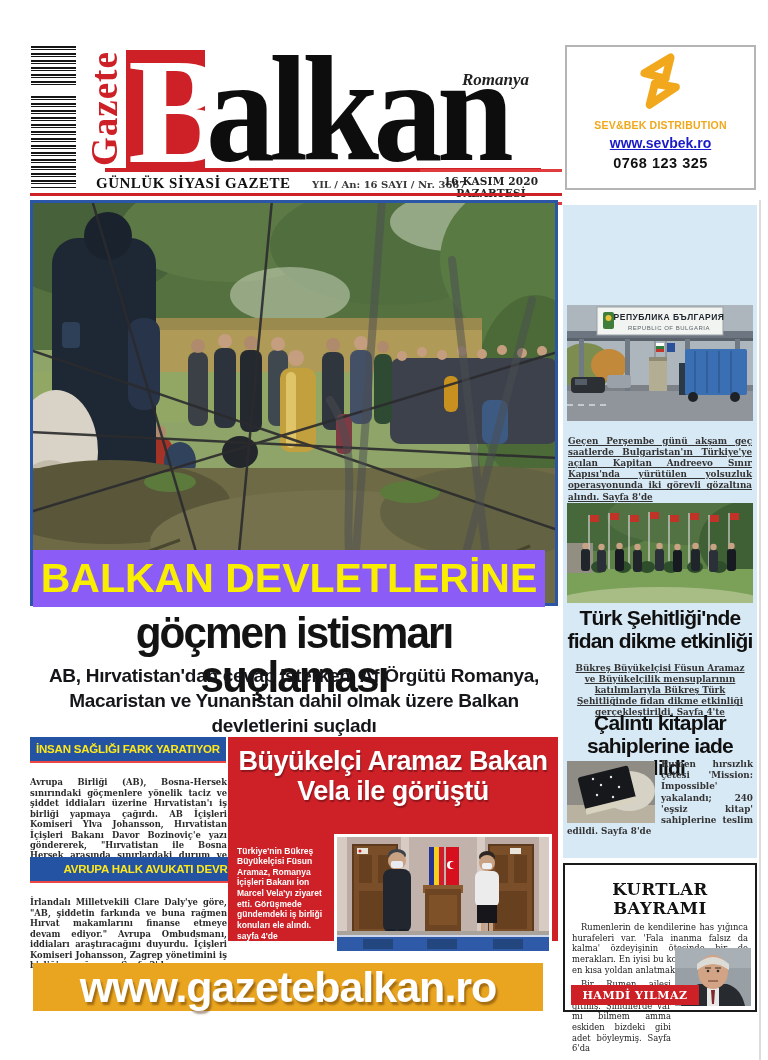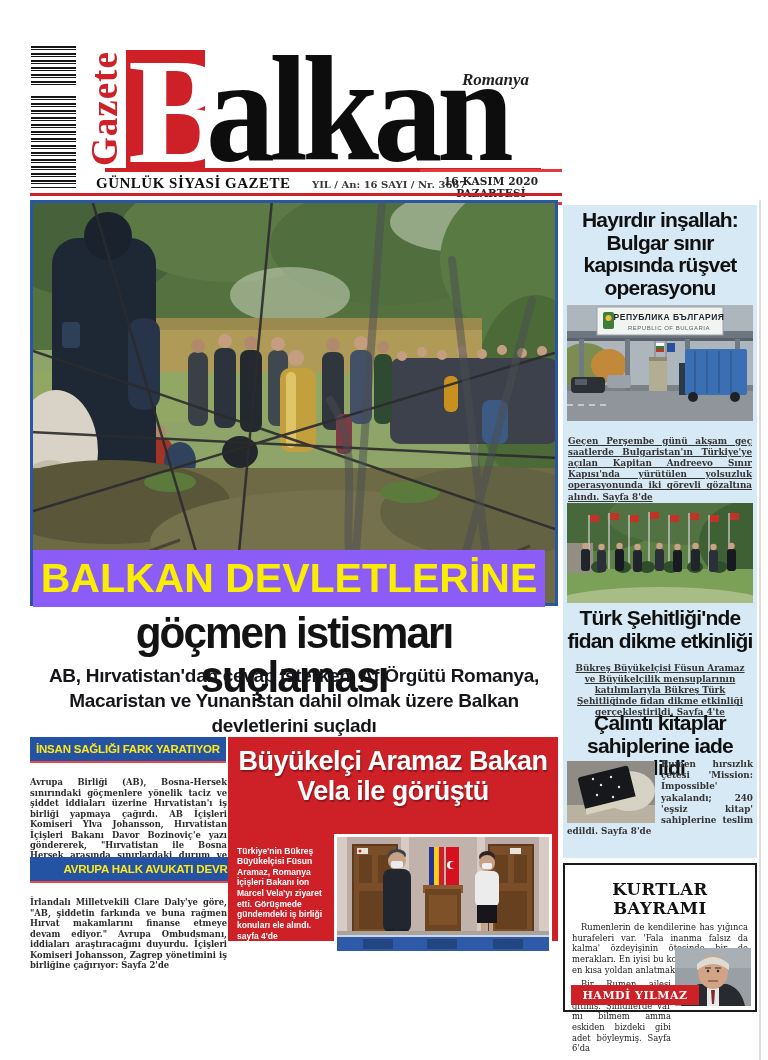--- a/index.html
+++ b/index.html
@@ -110,20 +110,32 @@
   </div>
   <div class="alkan">alkan</div>
   <div class="romanya">Romanya</div>
 
   <div class="mast-rule"></div>
   <div class="tagline">GÜNLÜK SİYASİ GAZETE</div>
   <div class="issue">YIL / An: 16 SAYI / Nr. 3667</div>
   <div class="datebox">16 KASIM 2020 PAZARTESİ</div>
   <div class="bottom-rule"></div>
 
+  <div class="dist">
+    <svg width="110" height="70" viewBox="0 0 110 80">
+      <g fill="none" stroke="#f2a81d" stroke-width="9" stroke-linejoin="round" stroke-linecap="round">
+        <path d="M36 30 L66 12 L60 36 Z"></path>
+        <path d="M72 46 L42 66 L48 42 Z"></path>
+        <path d="M60 36 L48 42"></path>
+      </g>
+    </svg>
+    <div class="name">SEV&amp;BEK DISTRIBUTION</div>
+    <a class="site">www.sevbek.ro</a>
+    <div class="phone">0768 123 325</div>
+  </div>
 
   <svg class="mainphoto" viewBox="0 0 528 406" preserveAspectRatio="none">
     <rect width="528" height="406" fill="#8fa468"></rect>
     <rect width="528" height="150" fill="#55713f"></rect>
     <ellipse cx="60" cy="40" rx="95" ry="58" fill="#47613a"></ellipse>
     <ellipse cx="200" cy="30" rx="110" ry="52" fill="#5d7a46"></ellipse>
     <ellipse cx="360" cy="45" rx="120" ry="60" fill="#516e3e"></ellipse>
     <ellipse cx="260" cy="95" rx="60" ry="28" fill="#e4ead8" opacity=".45"></ellipse>
     <ellipse cx="430" cy="22" rx="70" ry="30" fill="#d9e2cc" opacity=".5"></ellipse>
     <rect x="448" y="0" width="80" height="300" fill="#587a40"></rect>
@@ -270,24 +282,26 @@
         <rect x="152" y="86" width="4" height="16" fill="#c9a183"></rect>
       <rect x="0" y="94" width="212" height="4" fill="#a9a39b"></rect>
       <rect x="0" y="98" width="212" height="16" fill="#2e5aa8"></rect>
       <rect x="0" y="98" width="212" height="2" fill="#cdd6ea"></rect>
       <rect x="26" y="102" width="30" height="10" fill="#24467e"></rect>
         <rect x="90" y="102" width="30" height="10" fill="#24467e"></rect>
         <rect x="156" y="102" width="30" height="10" fill="#24467e"></rect>
     </svg>
   </div>
 
+  <div class="footerbar">
+    <span>www.gazetebalkan.ro</span>
+  </div>
 
   <div class="rightbg"></div>
 
-  <div class="rhl rhl1">Hayırdır inşallah: Bulgar sınır kapısında rüşvet operasyonu</div>
   <svg class="rphoto1" viewBox="0 0 186 116" preserveAspectRatio="none">
     <rect width="186" height="116" fill="#aeb6bd"></rect>
     <ellipse cx="18" cy="62" rx="28" ry="24" fill="#7d8c4f"></ellipse>
     <ellipse cx="42" cy="60" rx="18" ry="16" fill="#c2893a"></ellipse>
     <rect x="0" y="80" width="186" height="8" fill="#7c8187"></rect>
     <rect x="0" y="86" width="186" height="30" fill="#90959b"></rect>
     <rect x="0" y="26" width="186" height="7" fill="#6d7680"></rect>
     <rect x="0" y="33" width="186" height="3" fill="#59616b"></rect>
     <rect x="12" y="34" width="5" height="52" fill="#6f7a84"></rect>
     <rect x="58" y="34" width="5" height="52" fill="#6f7a84"></rect>

